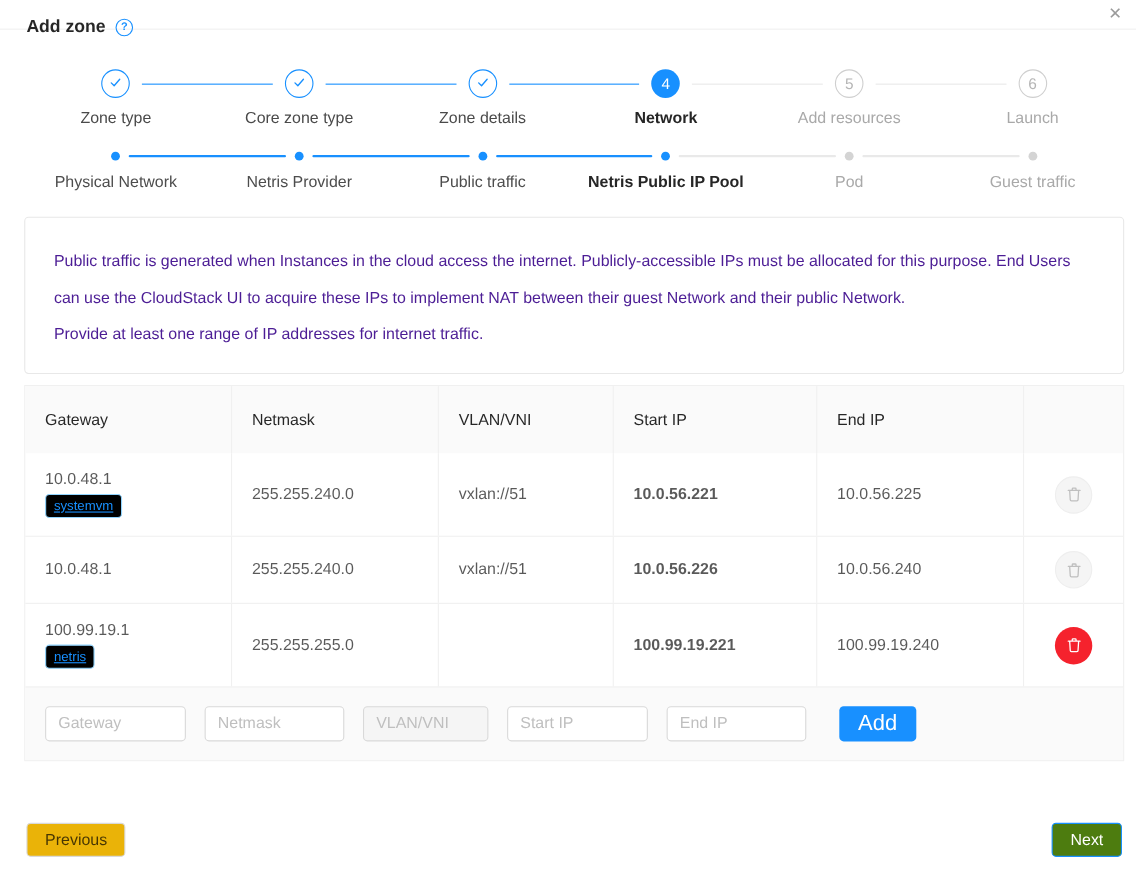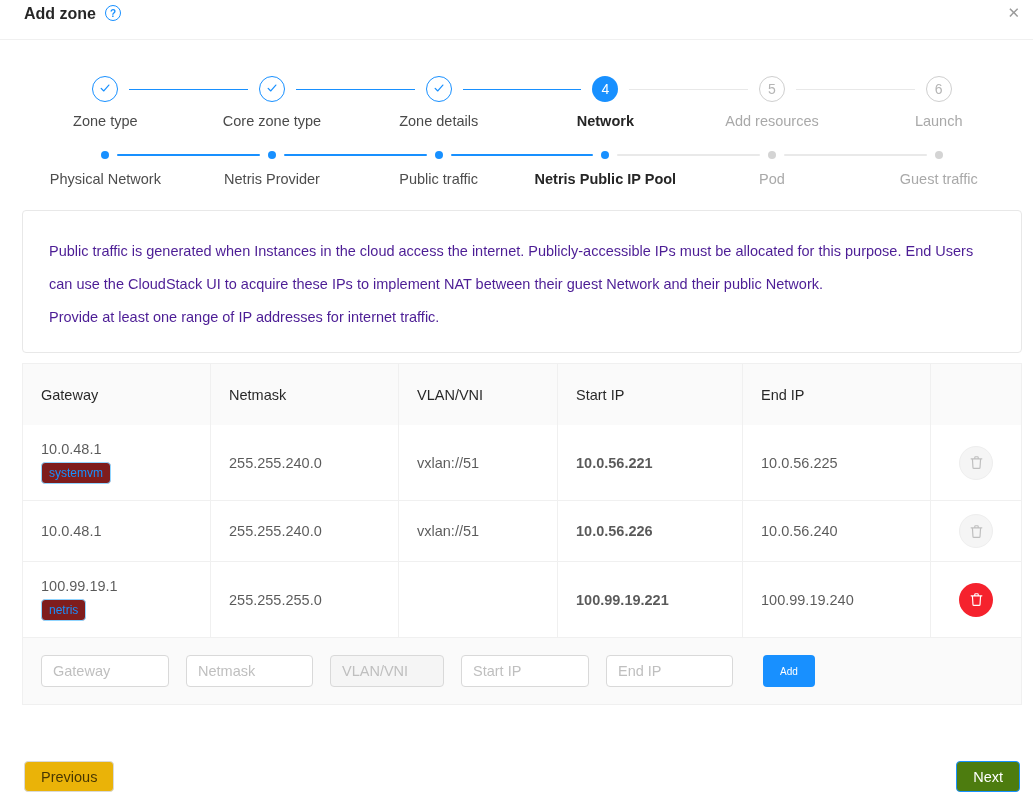--- a/index.html
+++ b/index.html
@@ -1,21 +1,21 @@
 <!DOCTYPE html>
 <html><head>
 <meta charset="utf-8">
 <style>
   * { margin:0; padding:0; box-sizing:border-box; }
   html,body { width:1033px; height:796px; background:#fff; overflow:hidden;
     font-family:"Liberation Sans", sans-serif; color:rgba(0,0,0,0.65); }
 
   
-  .modal-header { position:relative; height:40px; padding:5px 24px 0;
-    border-bottom:1px solid #f0f0f0; display:flex; gap:9px; }
+  .modal-header { position:relative; height:27px; padding:23px 24px 0;
+    border-bottom:1px solid #f0f0f0; display:flex; align-items:center; gap:9px; }
   .modal-title { font-size:16px; font-weight:700; color:rgba(0,0,0,0.85); }
   .help-icon { width:16px; height:16px; border:1px solid #1890ff; border-radius:50%;
     color:#1890ff; font-size:10px; font-weight:700; display:flex; align-items:center;
     justify-content:center; cursor:pointer; }
   .close-icon { position:absolute; right:13px; top:5px; font-size:15px; color:#9b9b9b;
     cursor:pointer; line-height:1; }
 
   .modal-body { padding:0 11px 0 22px; }
 
   
@@ -59,40 +59,40 @@
   .trow + .trow { border-top:1px solid #f0f0f0; }
   .tcell { padding:16px 18px; font-size:14.5px; flex:none; align-self:stretch;
     display:flex; flex-direction:column; justify-content:center; align-items:flex-start; }
   .tcell:not(:first-child) { border-left:1px solid #f0f0f0; }
   .col-0 { width:187px; } .col-1 { width:188px; } .col-2 { width:159px; }
   .col-3 { width:185px;font-weight:bold; } .col-4 { width:188px; } .col-5 { width:91px; }
   .thead { background:#fafafa; }
   .thead .tcell { padding-top:18px; padding-bottom:18px; font-weight:500;
     color:rgba(0,0,0,0.85); }
   .tag { margin-top:5px; font-size:12px; line-height:18px; padding:1px 7px;
-    border-radius:4px; background:#7f1d1d; border:1px solid #91d5ff; color:#1890ff; }
+    border-radius:4px; background:#000000; border:1px solid #91d5ff; color:#1890ff;text-decoration:underline; }
   .cell-actions { align-items:center; padding:8px 0; }
   .delete-btn { width:34px; height:34px; border-radius:50%; border:none;
     display:flex; align-items:center; justify-content:center; }
   .delete-btn.enabled { background:#f5222d; color:#fff; cursor:pointer; }
   .delete-btn.disabled { background:#f5f5f5; color:#bfbfbf; border:1px solid #eeeeee;
     cursor:not-allowed; }
 
   
   .input-row { background:#fafafa; border-top:1px solid #f0f0f0; padding:17px 18px;
     display:flex; align-items:center; gap:17px; }
   .input-row input { height:32px; border:1px solid #d9d9d9; border-radius:4px;
     padding:0 11px; font-size:14.5px; color:rgba(0,0,0,0.65); background:#fff;
     font-family:"Liberation Sans", sans-serif; }
   .input-row input::placeholder { color:#bfbfbf; }
   .in-gateway { width:128px; } .in-netmask { width:127px; }
   .in-vlan { width:114px; background:#f5f5f5 !important; cursor:not-allowed; }
   .in-start { width:128px; } .in-end { width:127px; }
   .add-btn { margin-left:13px; height:32px; padding:0 17px; background:#1890ff;
-    border:none; border-radius:4px; color:#fff; font-size:10px; cursor:pointer;
+    border:none; border-radius:4px; color:#fff; font-size:20px; cursor:pointer;
     font-family:"Liberation Sans", sans-serif; }
 
   
   .footer { margin-top:56px; display:flex; justify-content:space-between;
     padding:0 2px; }
   .btn { height:31px; padding:0 16px; border-radius:4px; font-size:14.5px;
     font-family:"Liberation Sans", sans-serif; cursor:pointer; }
   .btn-default { background:#eab308; border:1px solid #d9d9d9; color:rgba(0,0,0,0.7); }
   .btn-primary { background:#4d7c0f; border:1px solid #1890ff; color:#fff; }
 </style>

